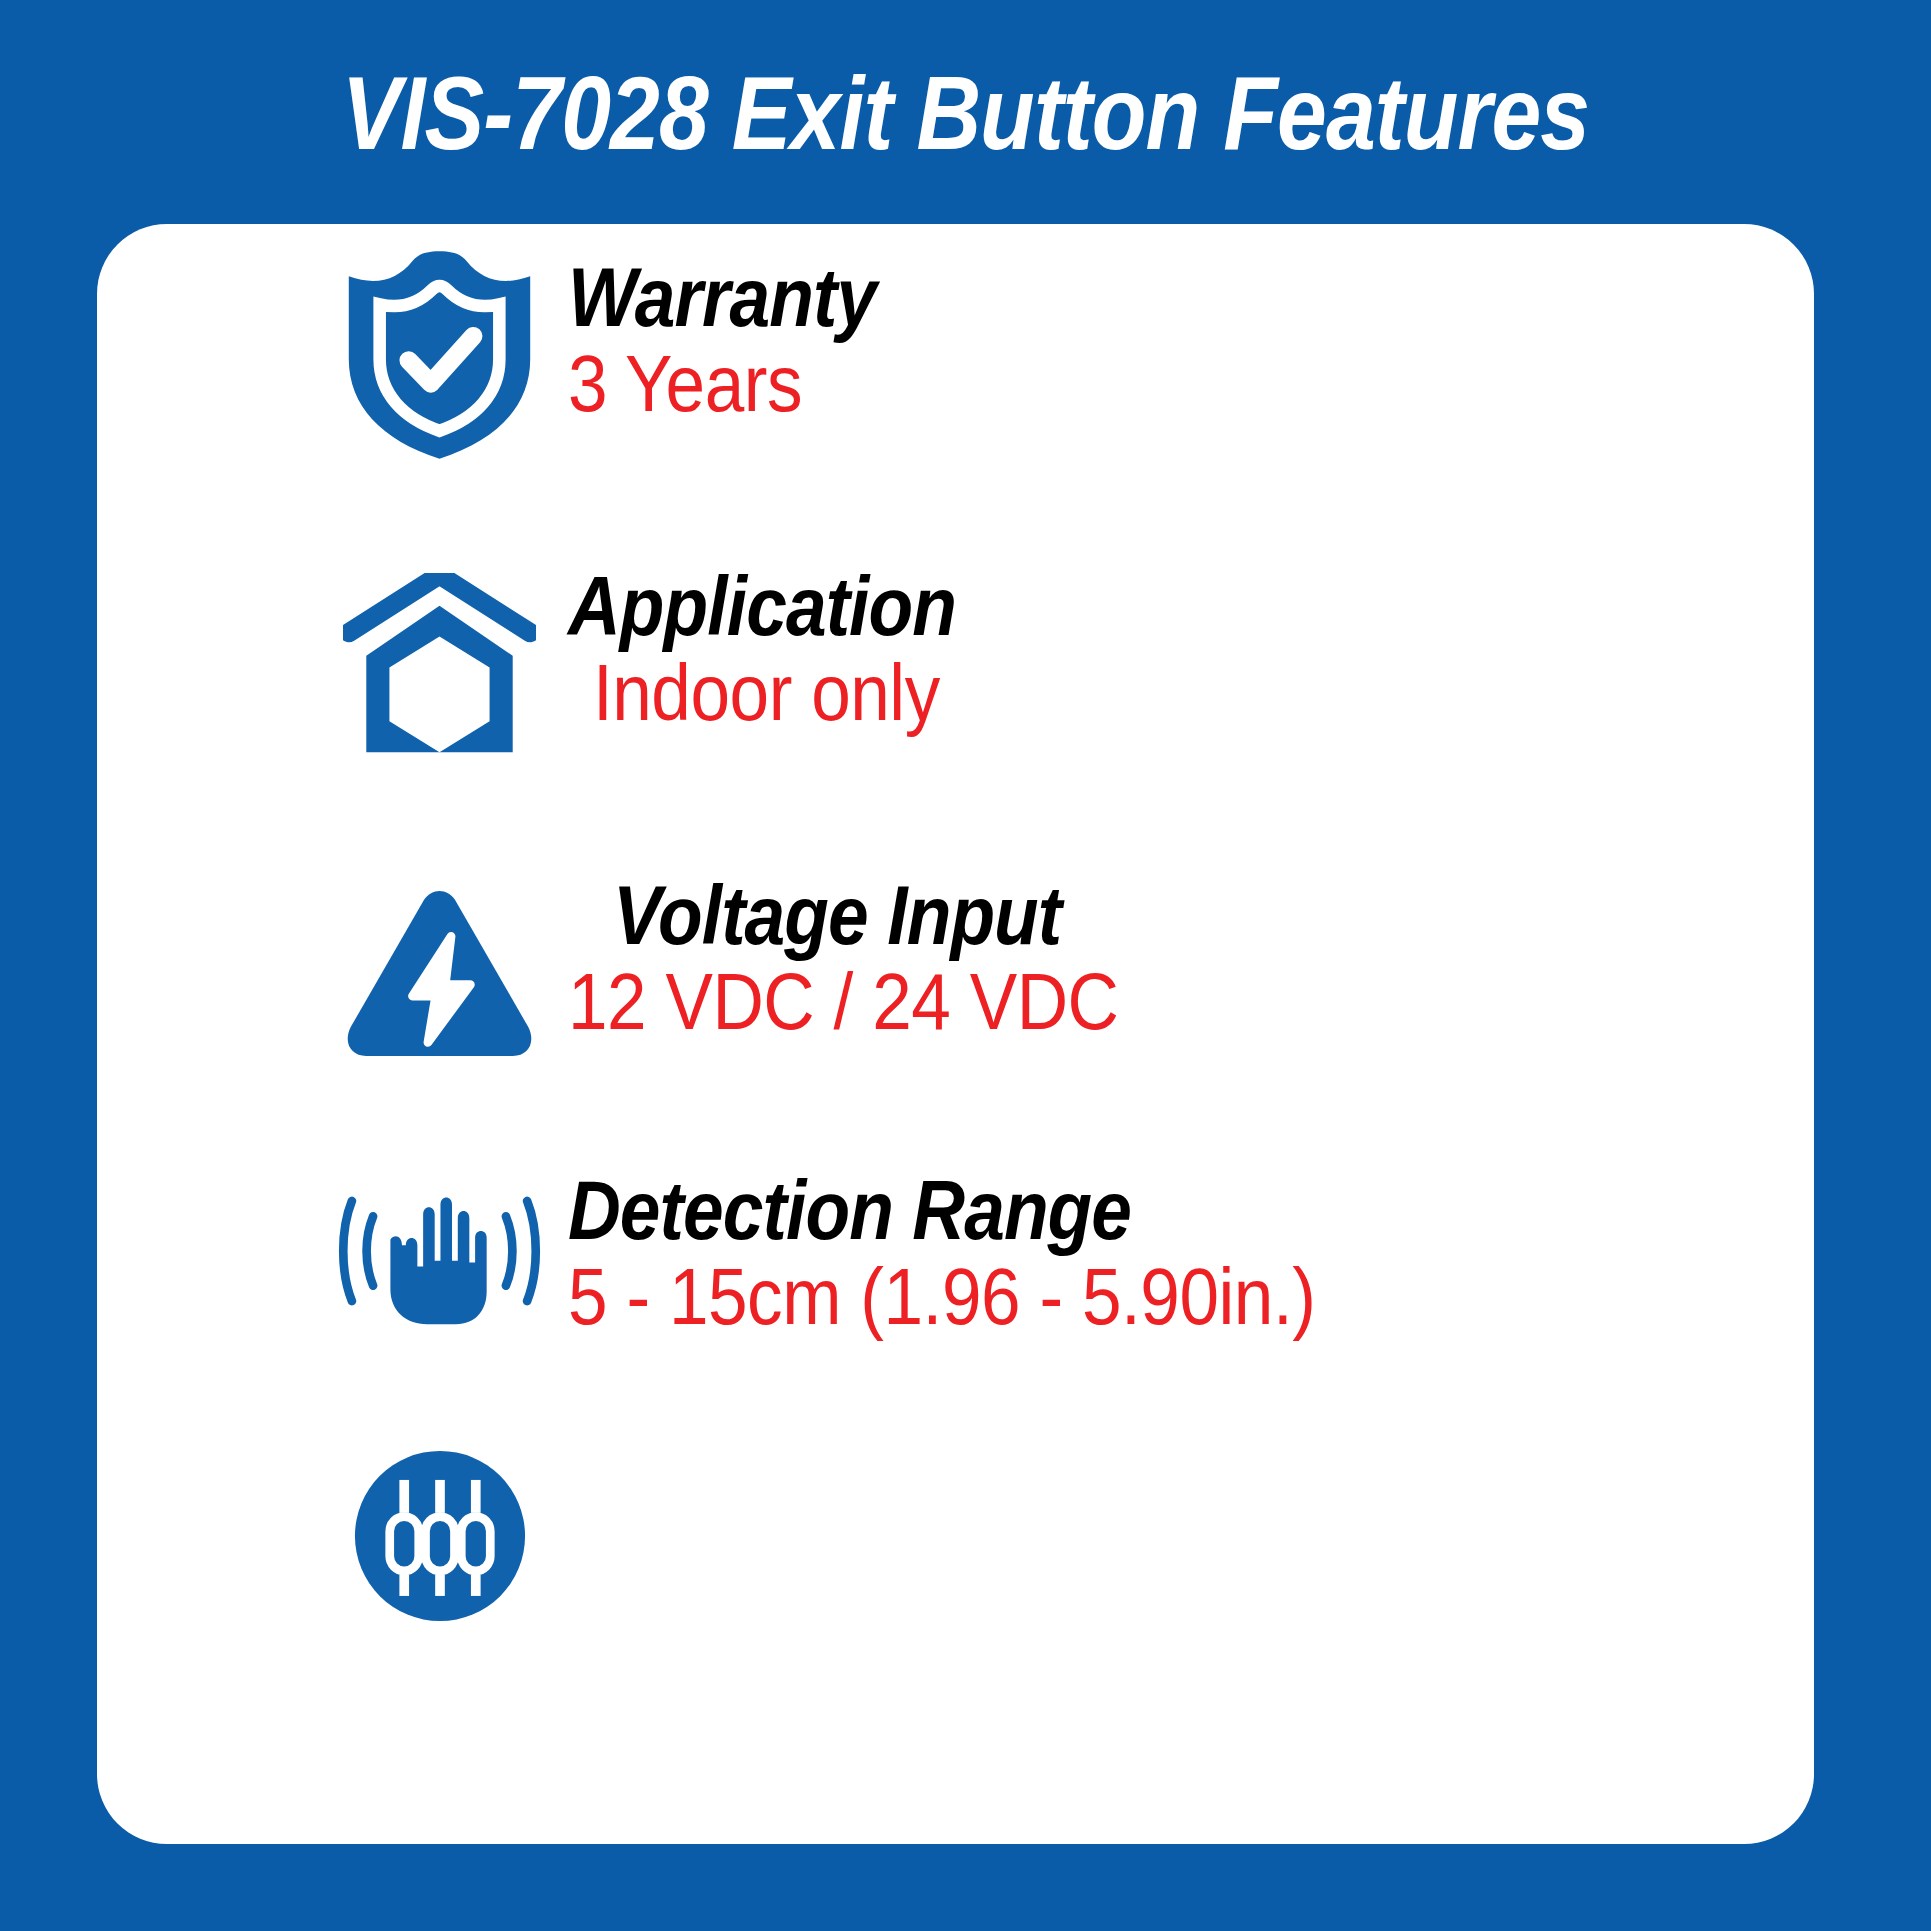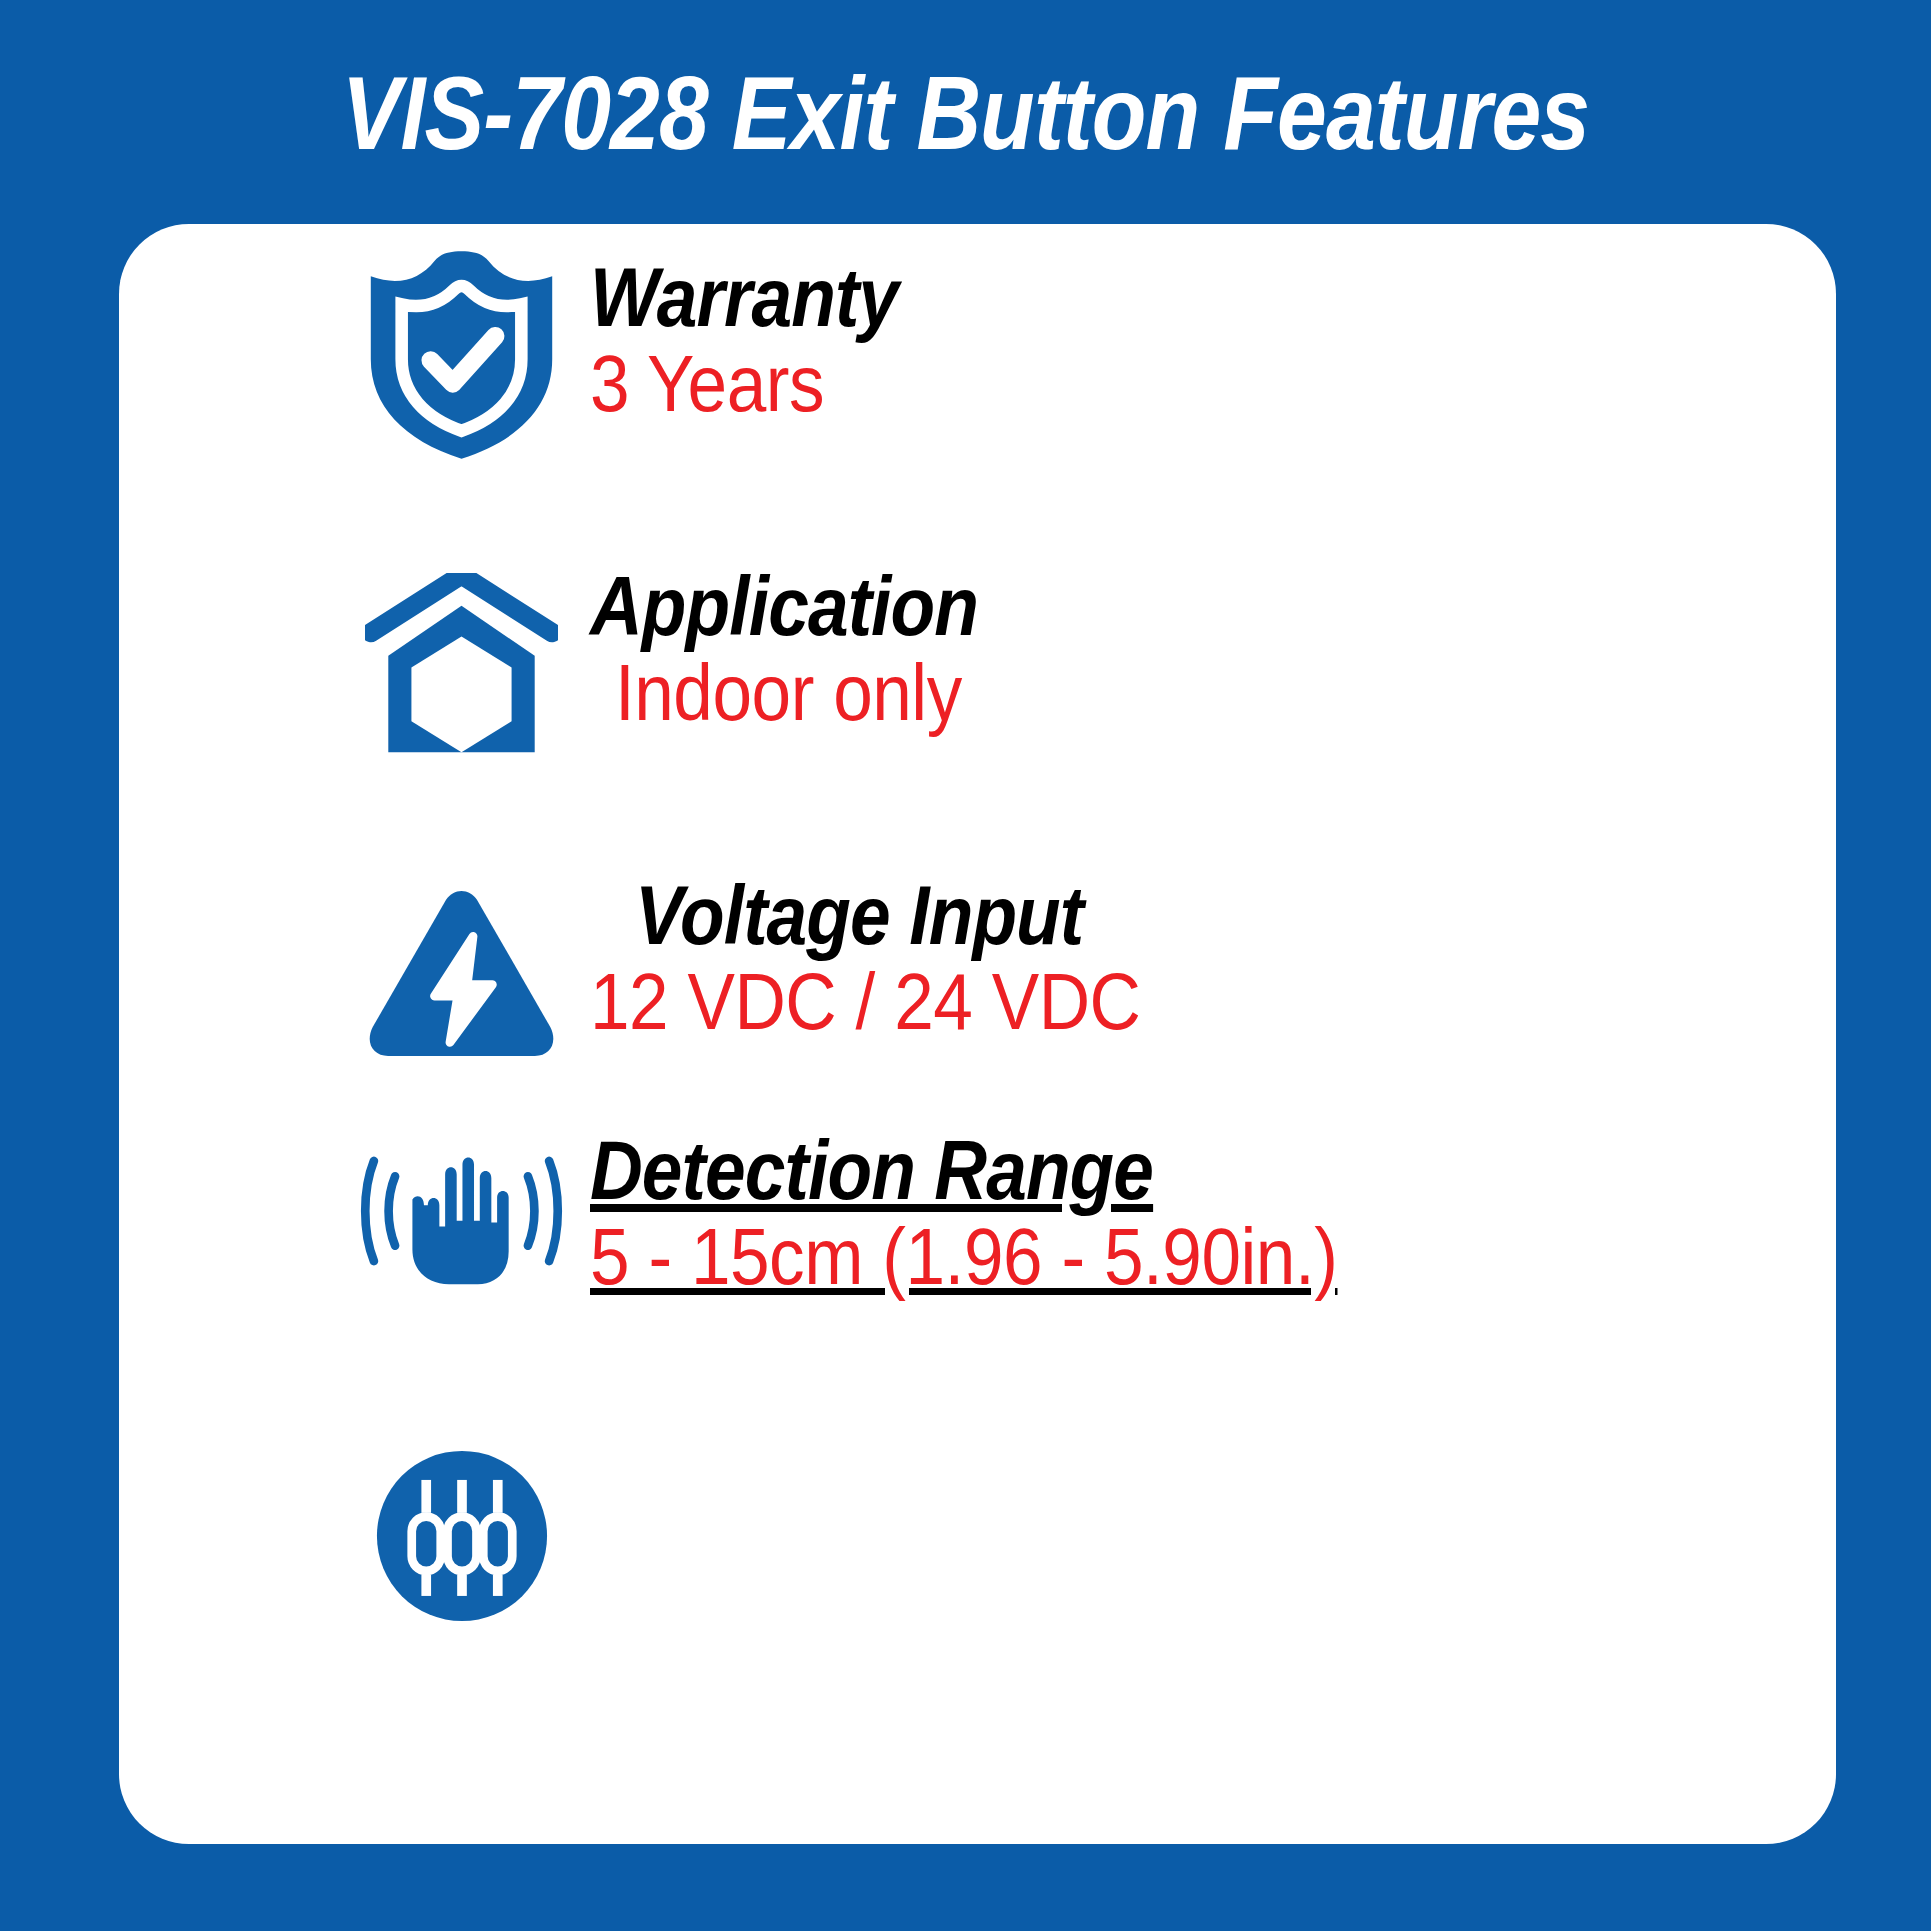--- a/index.html
+++ b/index.html
@@ -39,39 +39,38 @@
   }
   .card {
     position: absolute;
     left: 97px;
     top: 224px;
     width: 1717px;
     height: 1620px;
     background: #FFFFFF;
     border-radius: 70px;
     box-sizing: border-box;
-    margin-left: 22px;
   }
   .rows {
     position: absolute;
     left: 0;
     top: 0;
     width: 100%;
     height: 100%;
   }
   .row {
     position: absolute;
     display: flex;
     align-items: flex-start;
     left: 241px;
   }
   .row-0 { top: 27px; }
   .row-1 { top: 336px; text-align: center; }
   .row-2 { top: 645px; text-align: center; }
-  .row-3 { top: 900px; text-decoration: underline; }
+  .row-3 { top: 940px; }
   .row-4 { top: 1215px; }
 
   .icon-box {
     width: 203px;
     min-width: 203px;
     height: 208px;
     display: flex;
     align-items: center;
     justify-content: center;
     margin-right: 27px;

